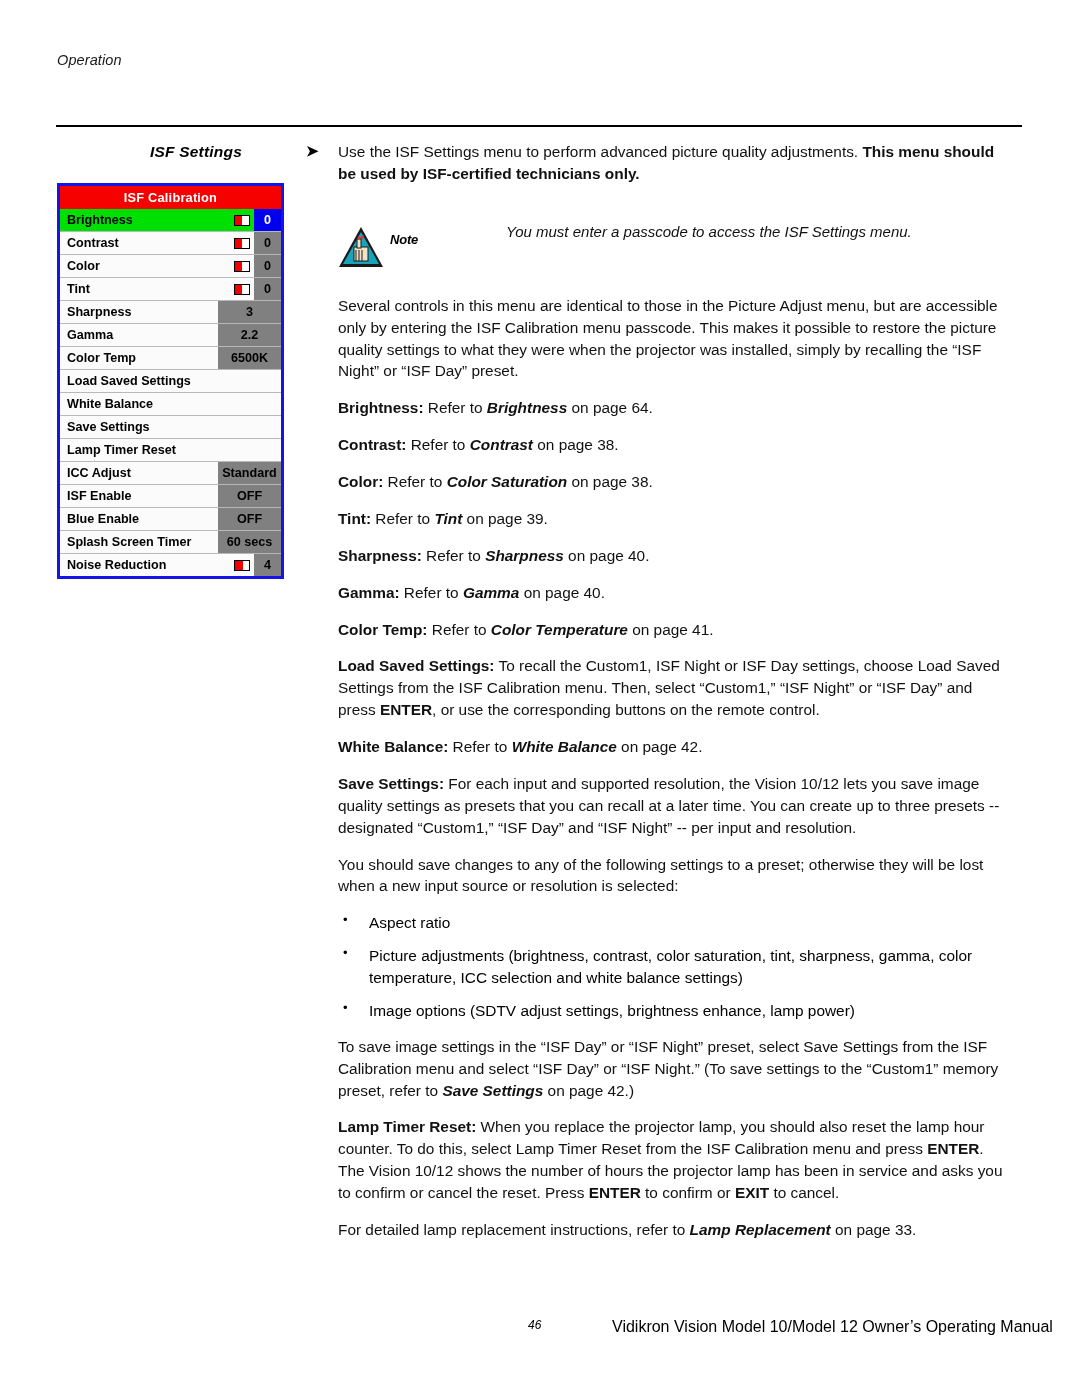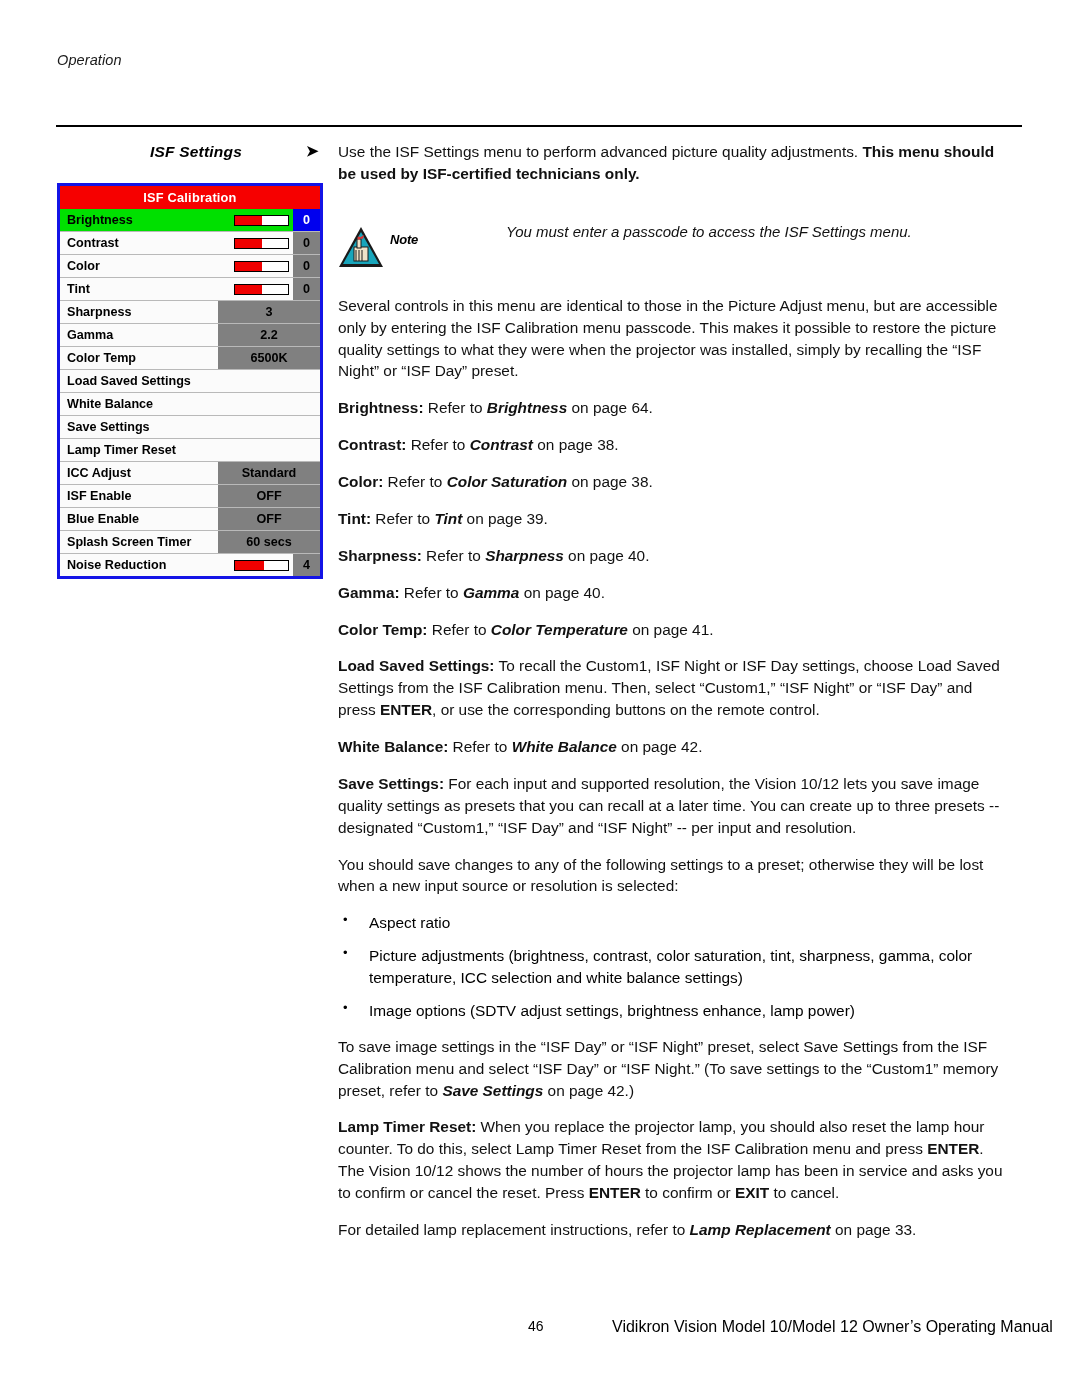--- a/index.html
+++ b/index.html
@@ -133,21 +133,21 @@
     font-style: italic;
     line-height: 1.4;
     color: #111111;
   }
 
   
   .osd {
     position: absolute;
     left: 57px;
     top: 183px;
-    width: 266px;
+    width: 227px;
     border: 3px solid #1414e6;
     background: #ffffff;
     box-sizing: border-box;
     font-size: 12.6px;
   }
   .osd-title {
     background: #f60000;
     color: #ffffff;
     font-weight: bold;
     text-align: center;
@@ -225,21 +225,22 @@
     justify-content: center;
     align-self: stretch;
     box-sizing: border-box;
   }
 
   
   .footer-page {
     position: absolute;
     left: 528px;
     top: 1318px;
-    font-size: 14px;
+    font-size: 12px;
+    font-style: italic;
   }
   .footer-title {
     position: absolute;
     left: 612px;
     top: 1318px;
     font-size: 16px;
     white-space: nowrap;
   }
 </style>
 </head>

